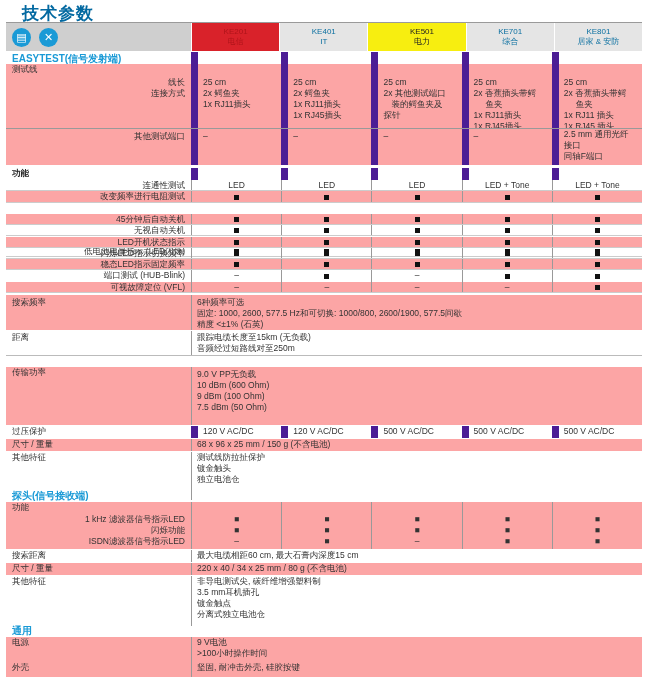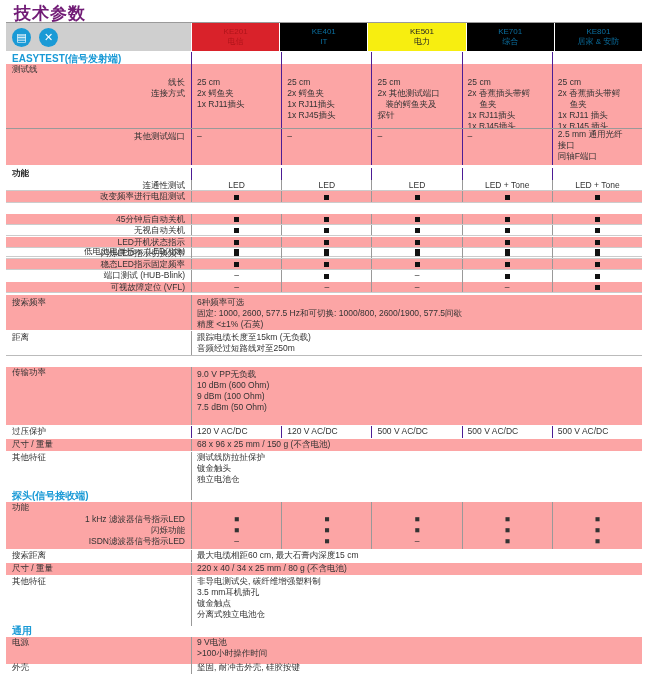--- a/index.html
+++ b/index.html
@@ -1,29 +1,29 @@
 <!DOCTYPE html>
 <html><head>
 <meta charset="utf-8">
 <style>
   * { box-sizing: border-box; margin: 0; padding: 0; }
   body { width: 648px; height: 688px; background: #ffffff; font-family: "Liberation Sans", "DejaVu Sans", sans-serif; font-size: 8.5px; color: #333; position: relative; overflow: hidden; }
-  .title { position: absolute; left: 14px; top: 2px; font-size: 17px; font-weight: bold; color: #701a75; letter-spacing: 1px; }
+  .title { position: absolute; left: 22px; top: 2px; font-size: 17px; font-weight: bold; color: #0369a1; letter-spacing: 1px; }
   .title-line { position: absolute; left: 6px; top: 22px; width: 636px; height: 1px; background: #9a9a9a; }
   .hdr { position: absolute; top: 23px; left: 6px; width: 636px; height: 28px; display: flex; }
   .hdr-left { width: 185px; background: #cfcfcf; display: flex; align-items: center; padding-left: 6px; gap: 8px; }
   .circ { width: 19px; height: 19px; border-radius: 50%; background: #1a9ad6; display: flex; align-items: center; justify-content: center; color: #fff; font-size: 11px; }
   .hcol { flex: 1; display: flex; flex-direction: column; align-items: center; justify-content: center; font-size: 8px; line-height: 10px; border-left: 1px solid #fff; }
   .hcol.red { background: #d9222a; color: #b0141a; }
-  .hcol.blue { background: #000000; color: #0a6fa0; }
+  .hcol.blue { background: #e5e5e5; color: #0a6fa0; }
   .hcol.yellow { background: #f7ee10; color: #222; padding-left: 10px; }
   .row { position: absolute; left: 6px; width: 636px; display: flex; }
   .lbl { width: 185px; padding-left: 6px; }
   .lblr { width: 185px; padding-right: 6px; text-align: right; }
-  .cell { flex: 1; border-left: 1px solid #4c1d95; padding-left: 5px; }
+  .cell { flex: 1; border-left: 7px solid #4c1d95; padding-left: 5px; }
   .cellc { flex: 1; border-left: 1px solid #999; text-align: center; }
   .span { width: 451px; border-left: 1px solid #999; padding-left: 5px; }
   .gray { background: #fca5a5; }
   .sec { color: #1a9ad6; font-weight: bold; font-size: 10px; }
   .bold { font-weight: bold; color: #222; }
   .sq { display: inline-block; width: 5px; height: 5px; background: #111; vertical-align: middle; }
   .lines { line-height: 11px; }
   .hline { position: absolute; left: 6px; width: 636px; height: 1px; background: #bbb; }
 </style>
 </head>
@@ -312,21 +312,21 @@
   <div class="span lines">
     <div>非导电测试尖, 碳纤维增强塑料制</div>
       <div>3.5 mm耳机插孔</div>
       <div>镀金触点</div>
       <div>分离式独立电池仓</div>
   </div>
 </div>
 <div class="row" style="top:624px;height:12px;">
   <div class="lbl sec">通用</div>
 </div>
-<div class="row gray" style="top:637px;height:27px;">
+<div class="row gray" style="top:637px;height:40px;">
   <div class="lbl">电源</div>
   <div class="span lines">
     <div>9 V电池</div>
       <div>&gt;100小时操作时间</div>
   </div>
 </div>
 <div class="row" style="top:662px;height:12px;">
   <div class="lbl">外壳</div>
   <div class="span">坚固, 耐冲击外壳, 硅胶按键</div>
 </div>

